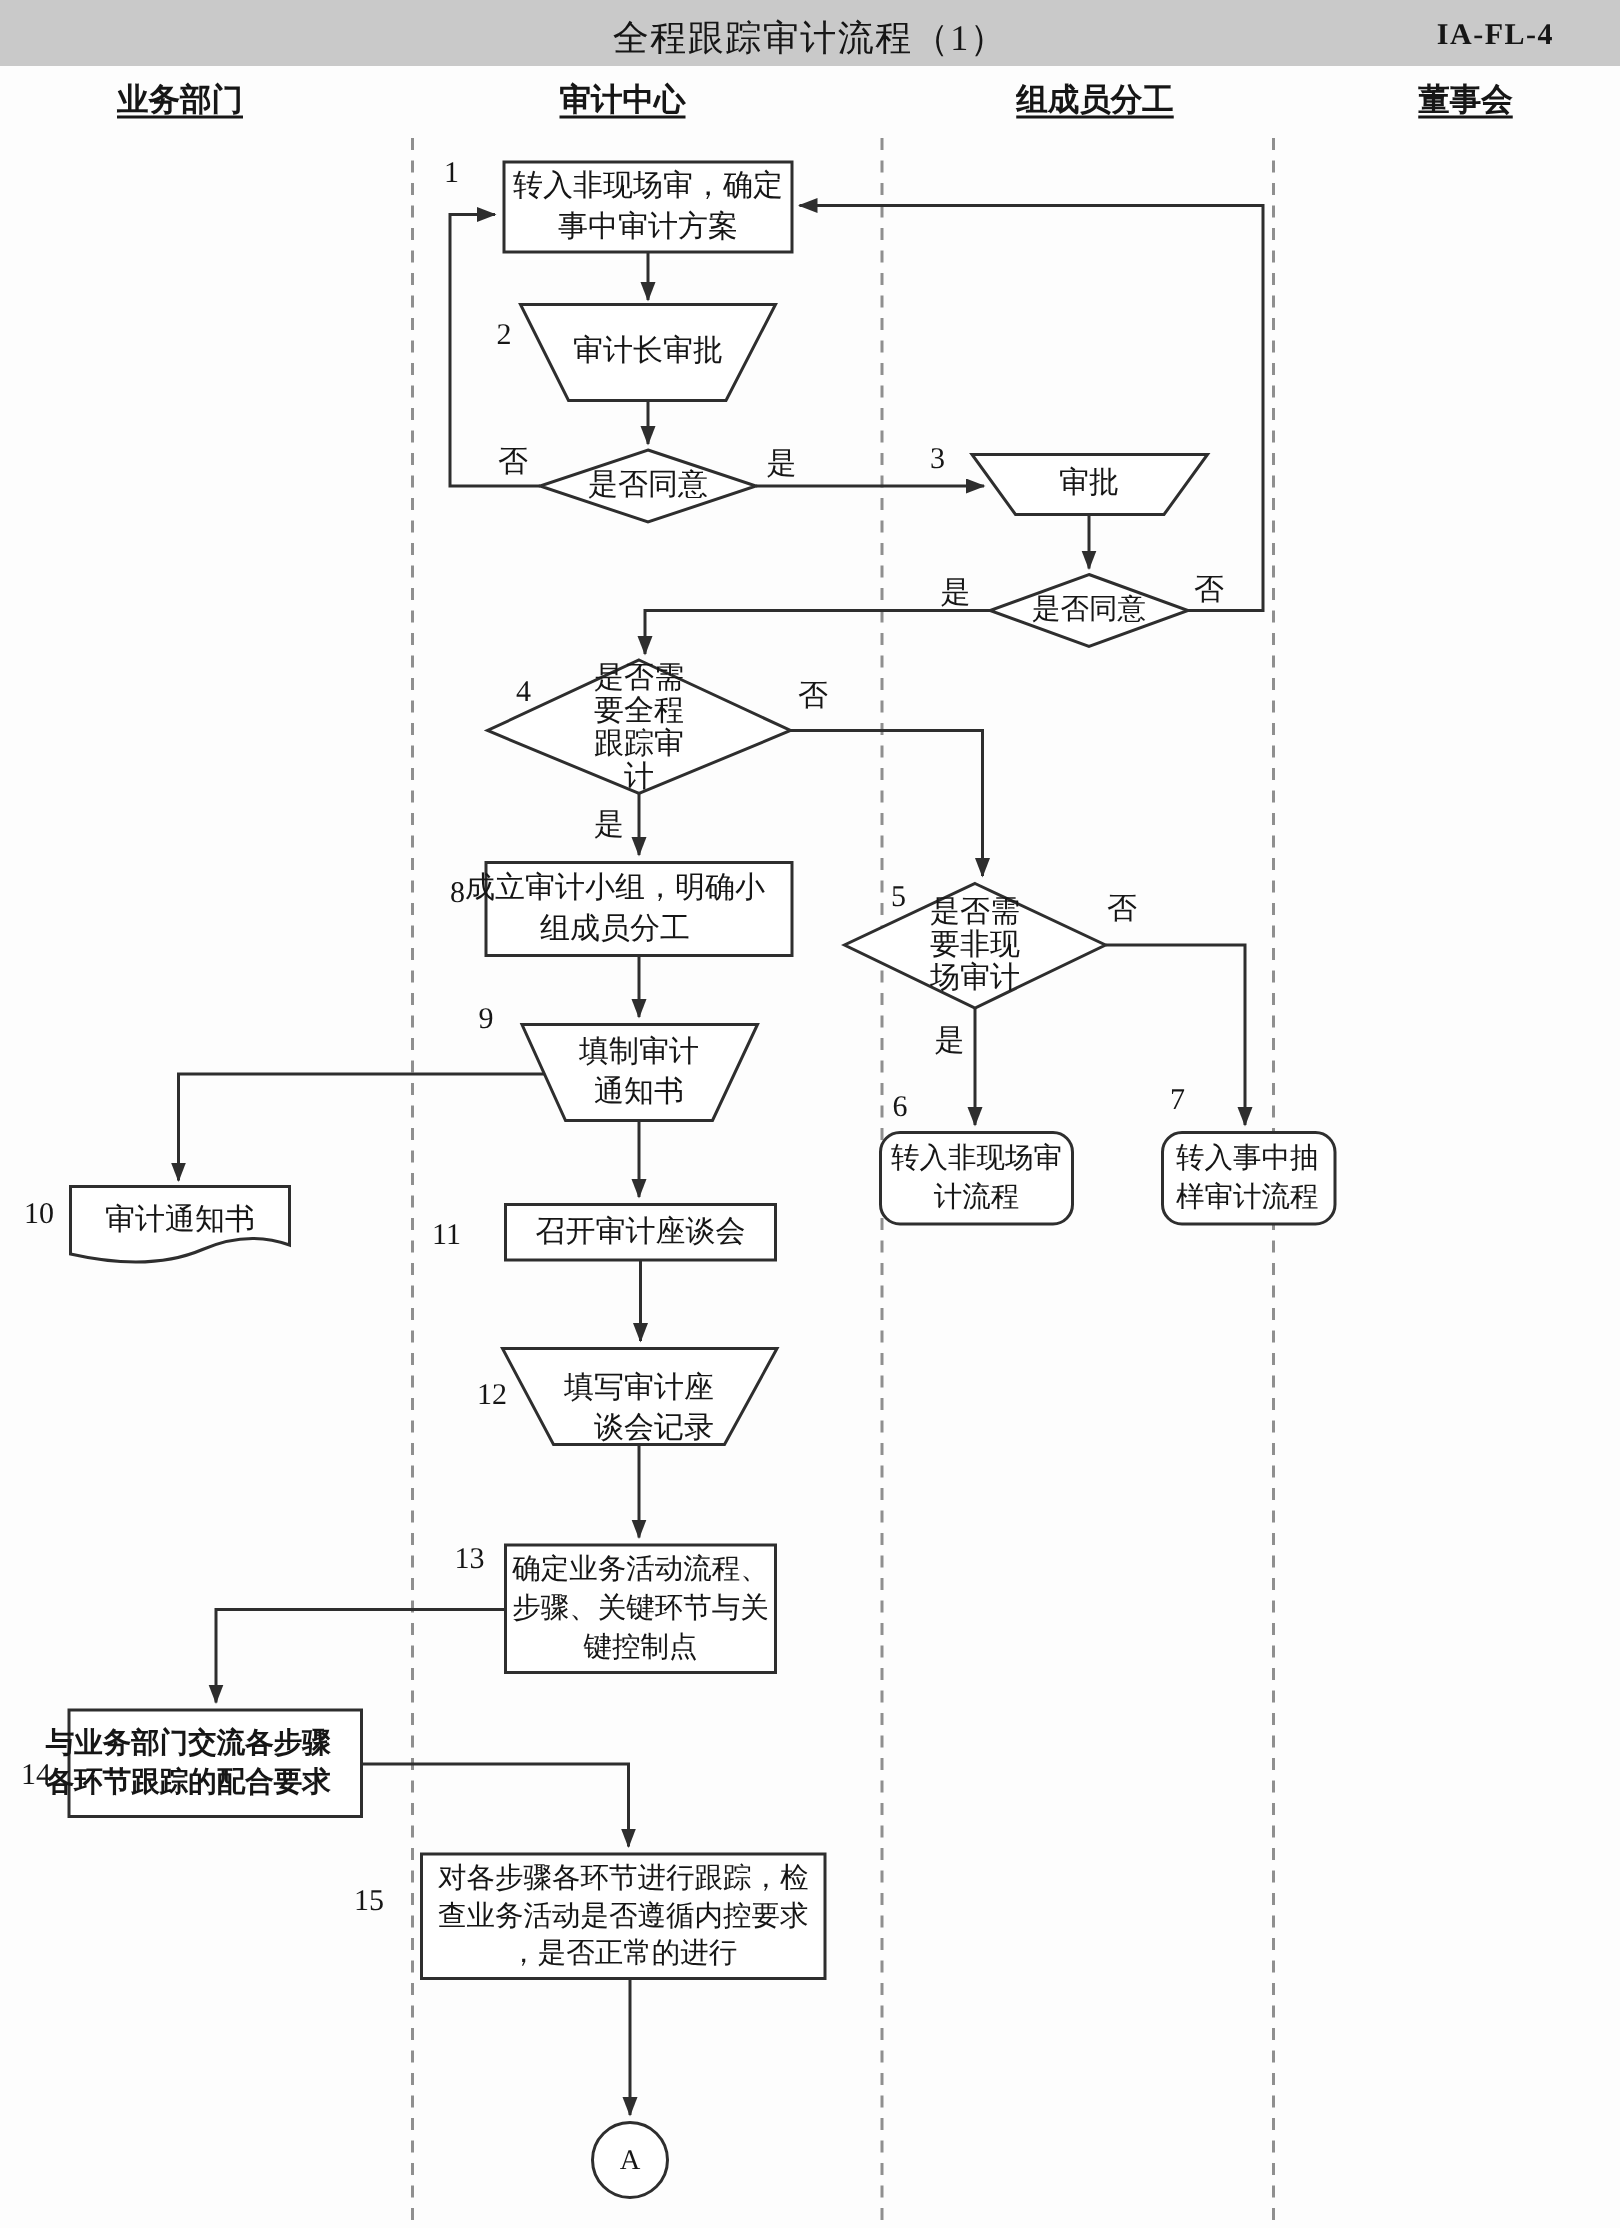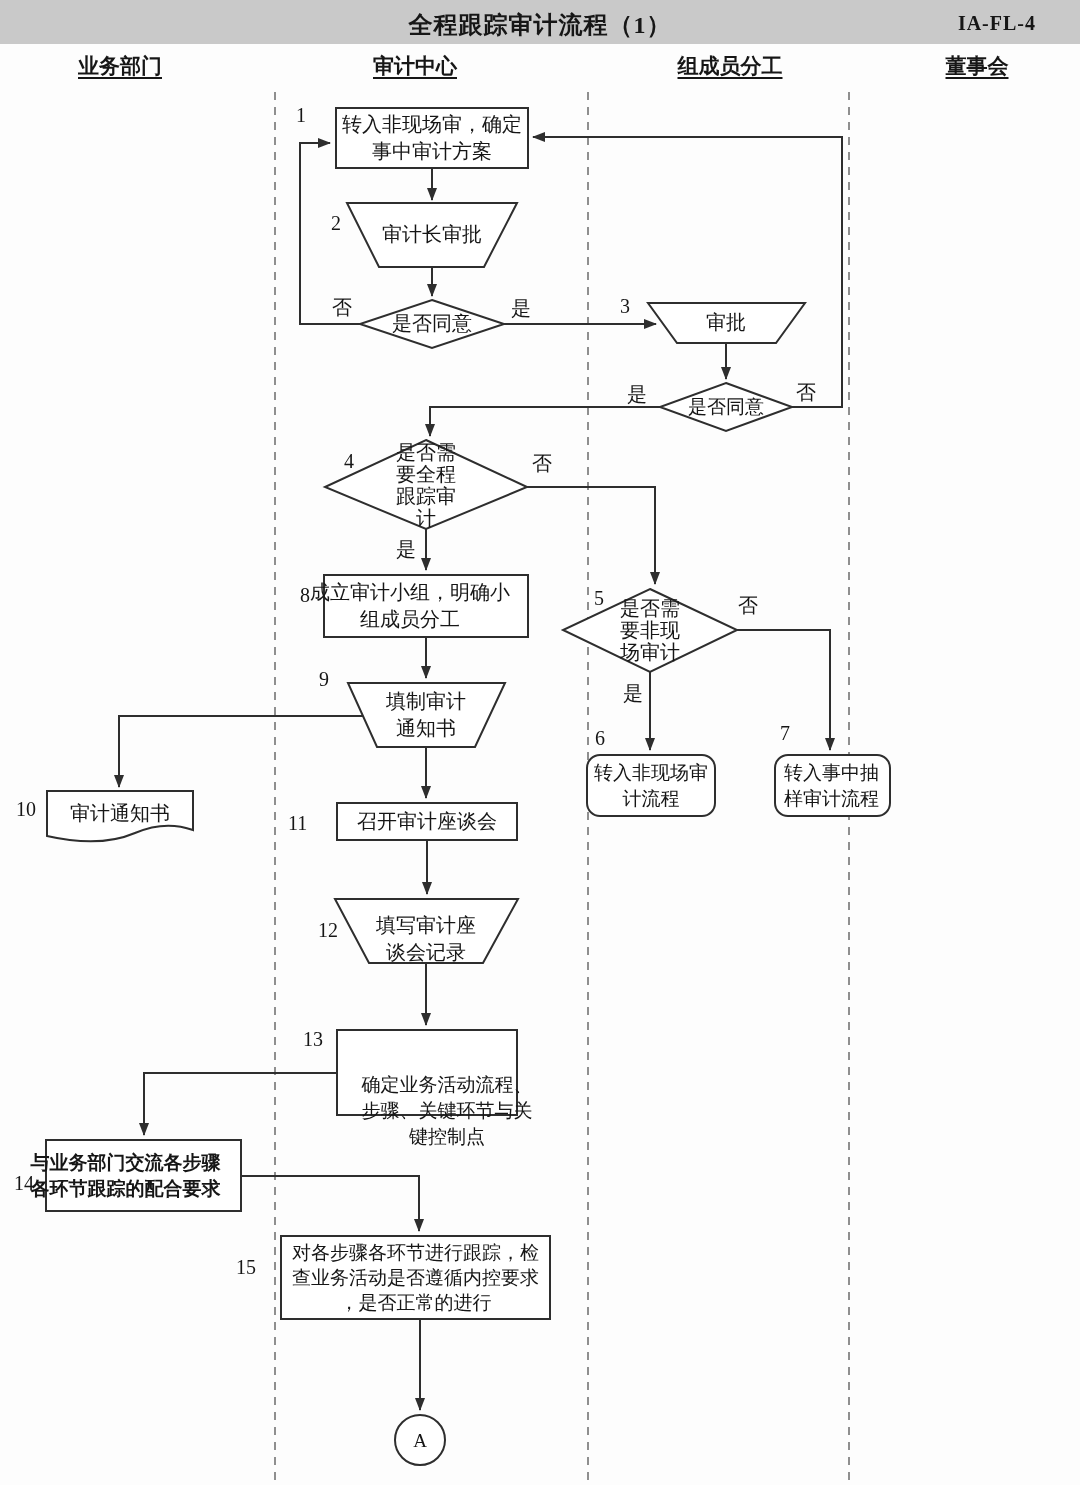--- a/index.html
+++ b/index.html
@@ -8,21 +8,21 @@
     background:#fdfdfd;
     font-family:"Liberation Serif","DejaVu Serif",serif;
     color:#161616;
   }
   .titlebar{
     position:absolute;left:0;top:0;width:1080px;height:44px;
     background:#c9c9c9;
   }
   .title{
     position:absolute;left:0;top:9px;width:1080px;text-align:center;
-    font-size:24px;font-weight:bold;letter-spacing:1px;
+    font-size:24px;font-weight:normal;letter-spacing:1px;
   }
   .doc-code{
     position:absolute;right:44px;top:12px;
     font-size:20px;font-weight:bold;letter-spacing:1px;
   }
   .lane-header{
     position:absolute;top:52px;height:28px;
     font-size:21px;font-weight:bold;text-decoration:underline;
     text-underline-offset:4px;text-align:center;white-space:nowrap;
   }
@@ -48,22 +48,22 @@
   #t_n2{left:347px;top:205px;width:170px;height:58px;}
   #t_d1{left:360px;top:301px;width:144px;height:44px;}
   #t_n3{left:648px;top:303px;width:156px;height:38px;}
   #t_d2{left:658px;top:385px;width:136px;height:43px;font-size:19px;}
   #t_d4{left:393px;top:441px;width:66px;height:88px;}
   #t_d5{left:617px;top:597px;width:66px;height:66px;}
   #t_n8{left:310px;top:577px;width:200px;height:58px;}
   #t_n9{left:376px;top:686px;width:100px;height:58px;}
   #t_n10{left:50px;top:793px;width:140px;height:40px;}
   #t_n11{left:339px;top:803px;width:176px;height:37px;}
-  #t_n12{left:370px;top:901px;width:112px;height:75px;}
-  #t_n13{left:339px;top:1071px;width:176px;height:79px;margin-left:20px;}
+  #t_n12{left:370px;top:901px;width:112px;height:75px;text-align:right;}
+  #t_n13{left:339px;top:1033px;width:176px;height:79px;}
   #t_n14{left:47px;top:1143px;width:157px;height:65px;font-weight:bold;}
   #t_n15{left:284px;top:1240px;width:263px;height:75px;line-height:25px;}
   #t_n6{left:590px;top:758px;width:122px;height:55px;}
   #t_n7{left:775px;top:758px;width:113px;height:55px;}
   #t_a{left:402px;top:1422px;width:36px;height:36px;font-size:19px;}
   
   #num1{left:296px;top:104px;}   #num2{left:331px;top:212px;}
   #num3{left:620px;top:295px;}   #num4{left:344px;top:450px;}
   #num5{left:594px;top:587px;}   #num6{left:595px;top:727px;}
   #num7{left:780px;top:722px;}   #num8{left:300px;top:584px;}

